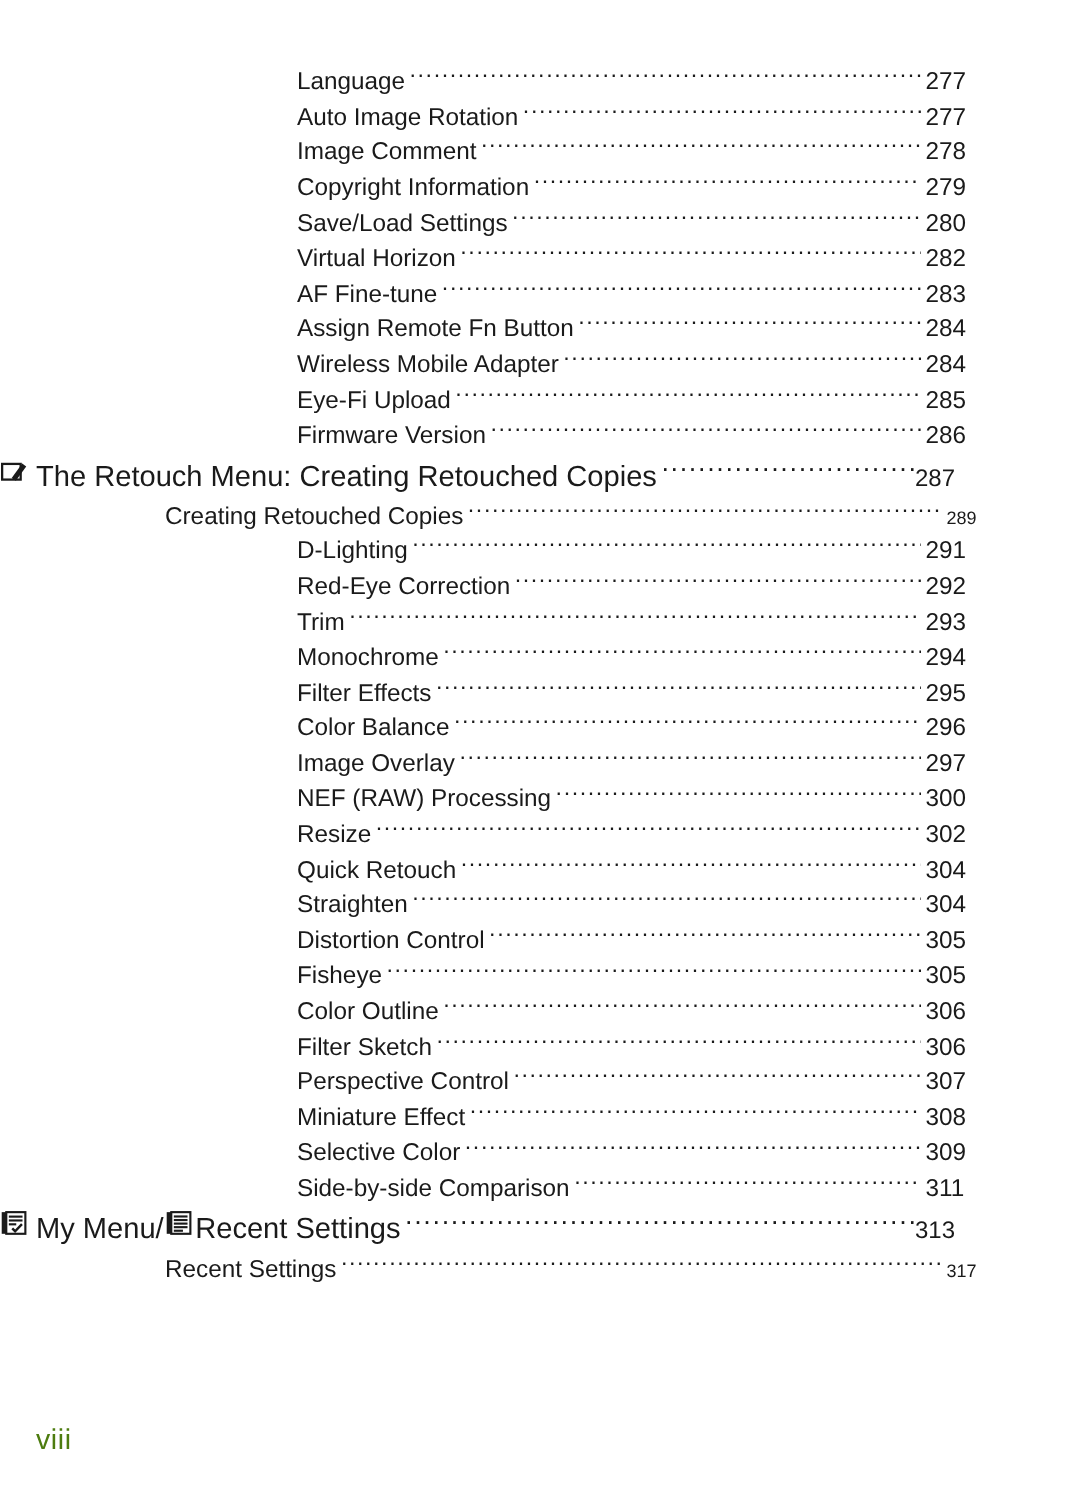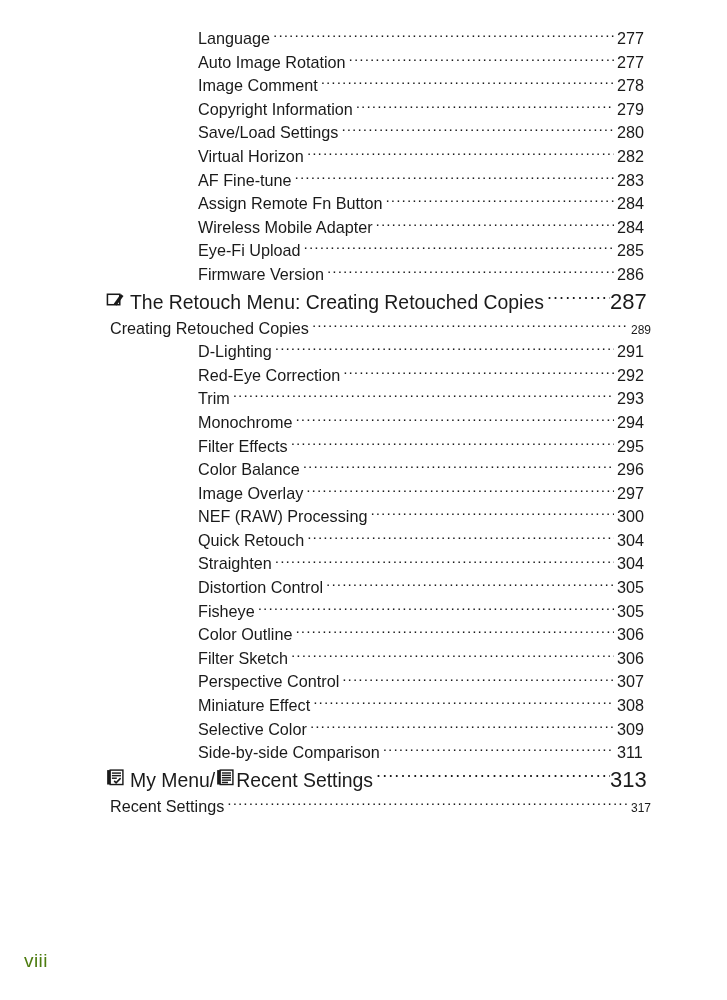--- a/index.html
+++ b/index.html
@@ -11,21 +11,21 @@
     height: 1000px;
     background: #ffffff;
     font-family: "Liberation Sans", sans-serif;
     color: #1a1a1a;
     overflow: hidden;
     position: relative;
   }
 
   #toc {
     position: absolute;
-    top: 27px;
+    top: 43px;
     left: 0;
     width: 618px;
   }
 
   
   .row {
     display: flex;
     align-items: baseline;
     width: 727px;
     box-sizing: border-box;
@@ -74,26 +74,25 @@
   .lvl2 {
     padding-left: 96px;
     font-size: 16.2px;
     margin-left: 14px;
   }
   .lvl2 .pageno { min-width: 34px; font-size: 12px; }
   .lvl2 .leader { margin-left: 3px; margin-right: 3px; }
 
   
   .lvl1 {
-    padding-left: 106px;
     font-size: 19.4px;
     height: 30px;
     line-height: 30px;
   }
-  .lvl1 .pageno { min-width: 41px; font-size: 22px; }
+  .lvl1 .pageno { min-width: 41px; font-size: 16px; }
   .lvl1 .leader { margin-left: 3px; margin-right: 0px; }
   .lvl1 .leader::before { font-size: 18px; letter-spacing: 1.1px; }
 
   
   .icon {
     display: inline-block;
     vertical-align: -3px;
     margin-right: 5px;
     flex: 0 0 auto;
   }
@@ -227,20 +226,25 @@
     </div>
     <div class="row lvl3">
       <span class="label heading-text">Image Overlay</span>
       <span class="leader"></span>
       <span class="pageno">297</span>
     </div>
     <div class="row lvl3">
       <span class="label heading-text">NEF (RAW) Processing</span>
       <span class="leader"></span>
       <span class="pageno">300</span>
+    </div>
+    <div class="row lvl3">
+      <span class="label heading-text">Resize</span>
+      <span class="leader"></span>
+      <span class="pageno">302</span>
     </div>
     <div class="row lvl3">
       <span class="label heading-text">Quick Retouch</span>
       <span class="leader"></span>
       <span class="pageno">304</span>
     </div>
     <div class="row lvl3">
       <span class="label heading-text">Straighten</span>
       <span class="leader"></span>
       <span class="pageno">304</span>

